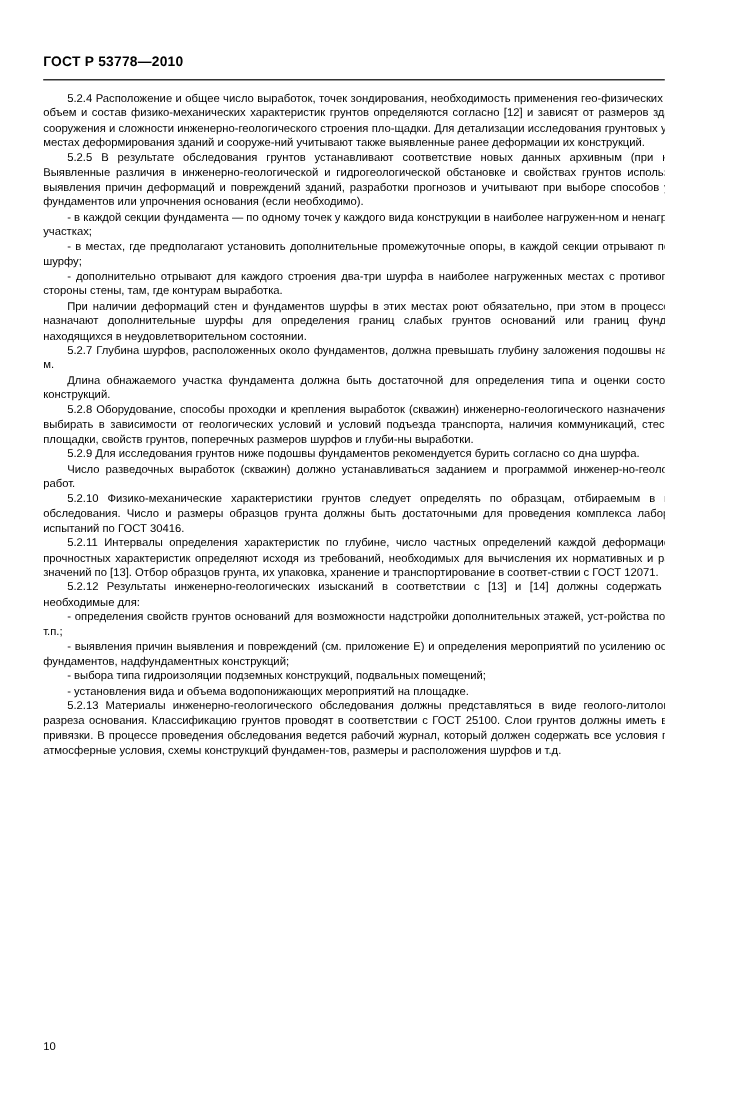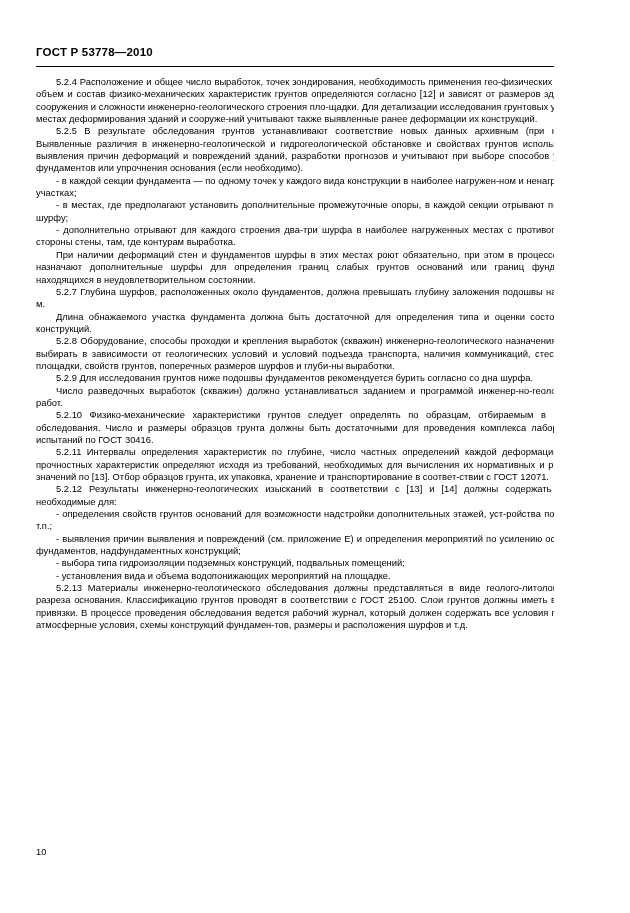--- a/index.html
+++ b/index.html
@@ -49,21 +49,21 @@
     margin: 0;
     text-indent: 20px;
     hyphens: manual;
   }
   .content p.dash {
     text-indent: 20px;
   }
   .footer-page {
     position: absolute;
     left: 36px;
-    top: 846px;
+    top: 866px;
     font-size: 9.4px;
   }
 </style>
 </head>
 <body>
 
 <div class="page">
 
   <div class="header">ГОСТ Р 53778—2010</div>
   <div class="rule"></div>

